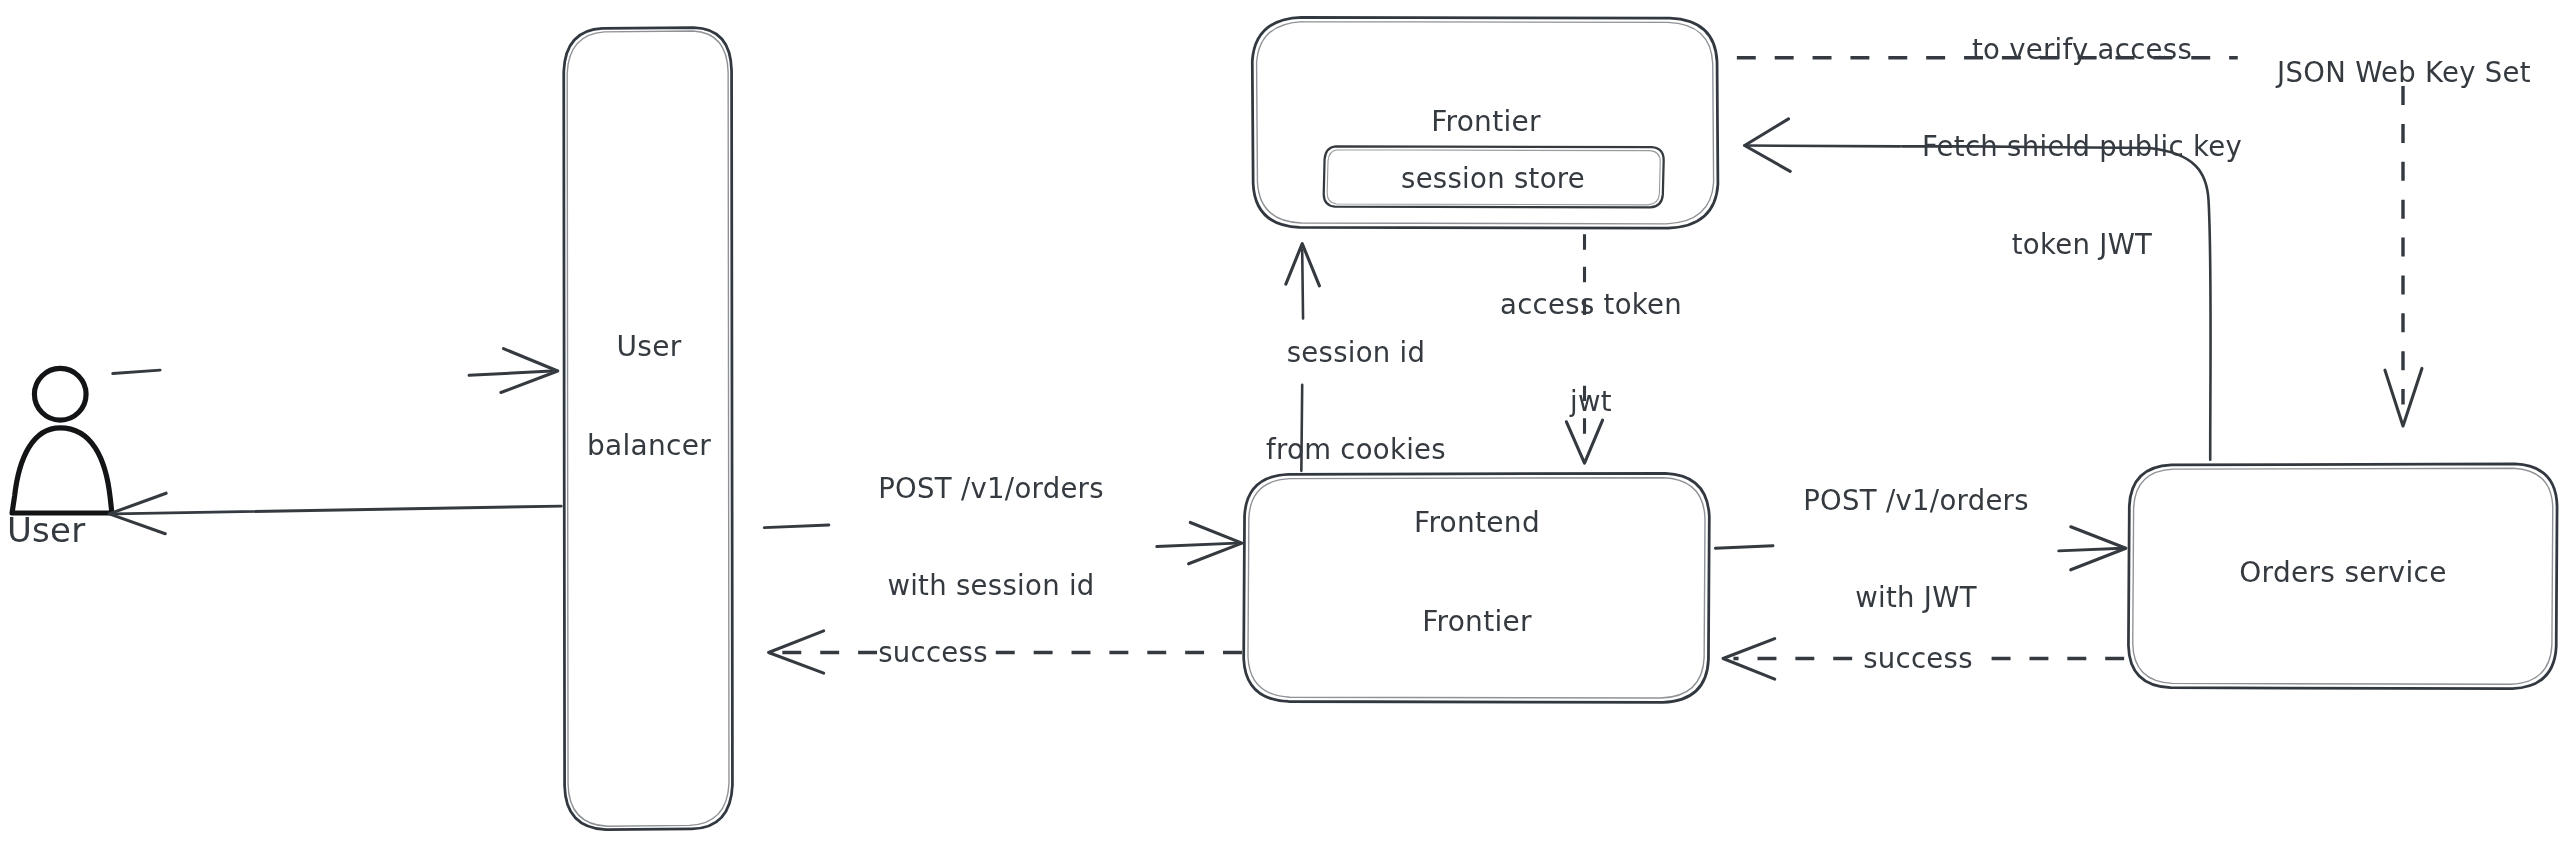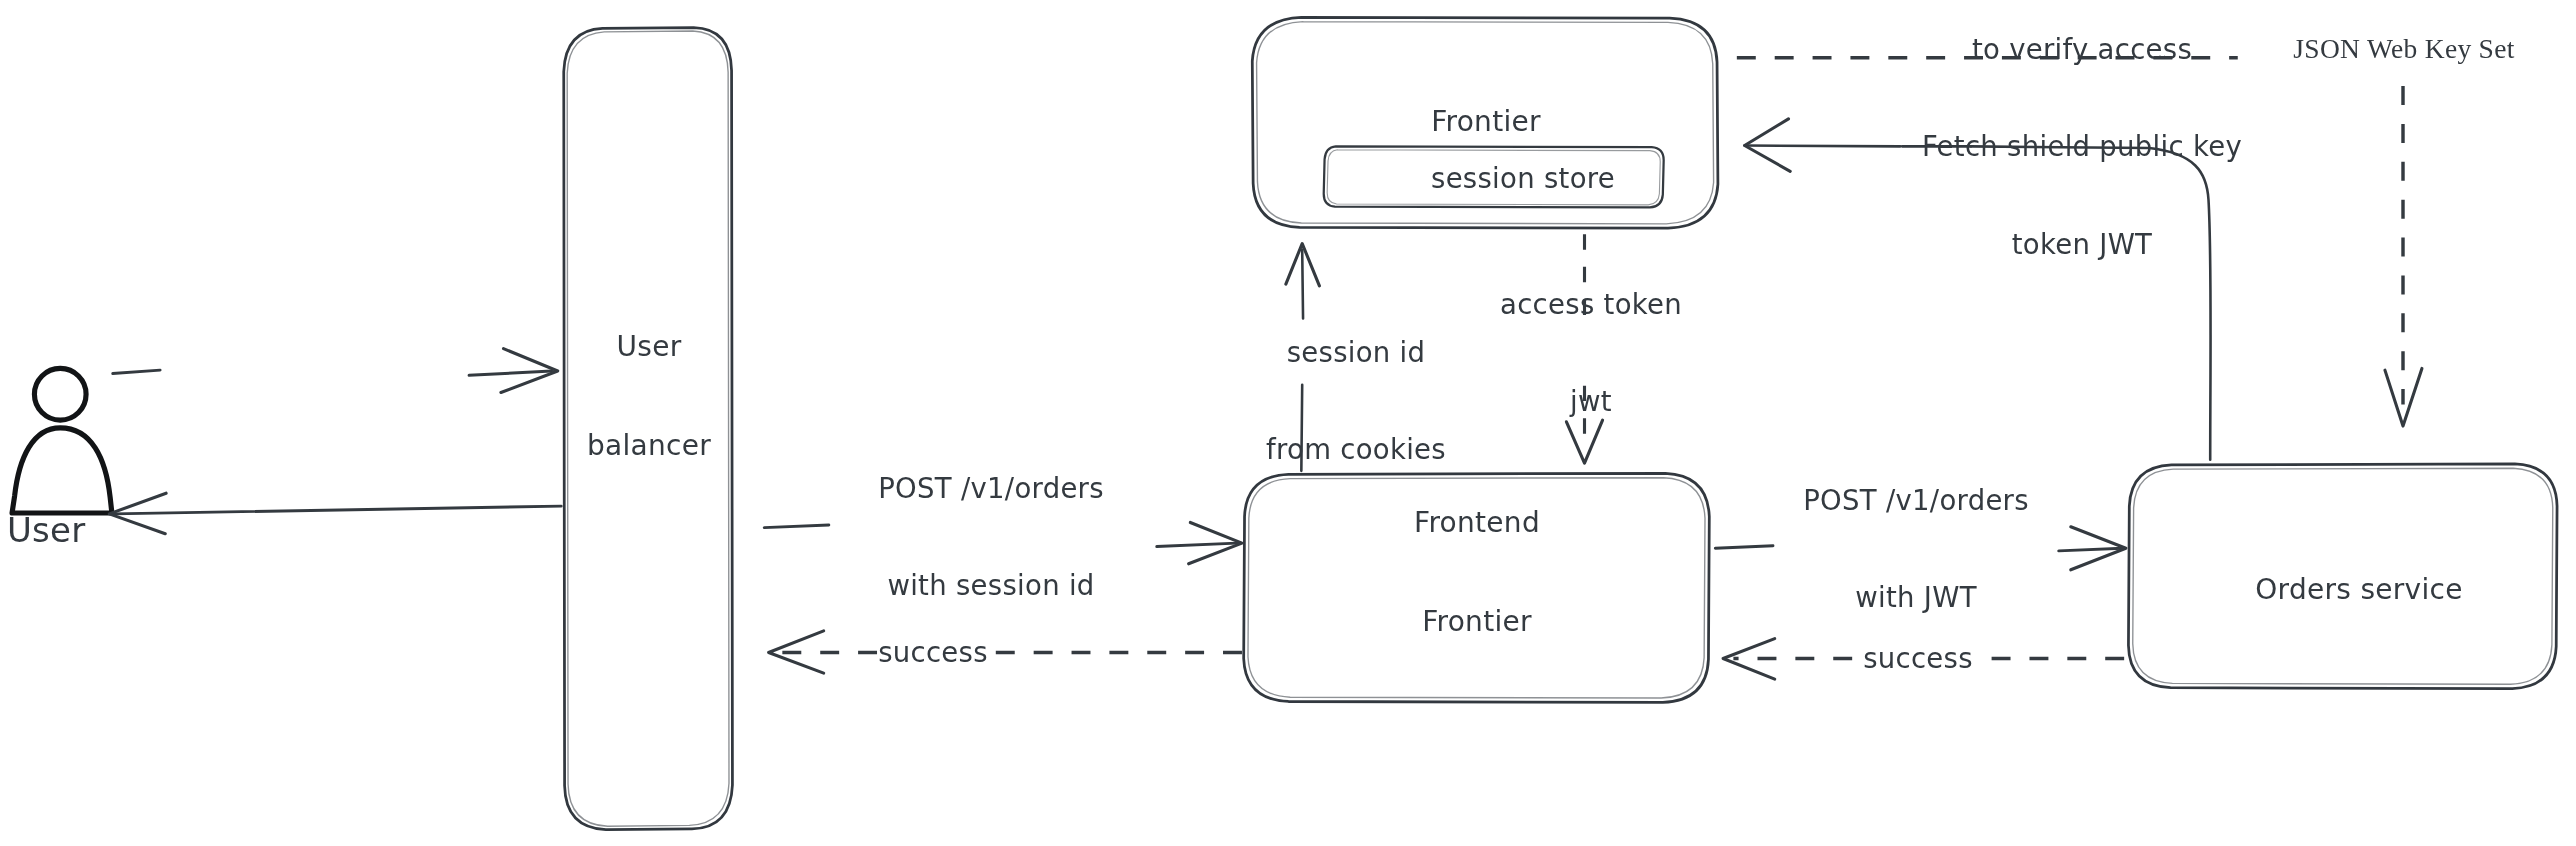--- a/index.html
+++ b/index.html
@@ -230,28 +230,28 @@
 
   </svg>
 
   <div class="lbl node-title ctr" style="left:649px; top:396px;">
     <div>User</div>
     <div>balancer</div>
   </div>
 
   <div class="lbl node-title ctr" style="left:1486px; top:122px;">Frontier</div>
 
-  <div class="lbl inner-title ctr" style="left:1493px; top:178px;margin-left:30px;">session store</div>
+  <div class="lbl inner-title ctr" style="left:1493px; top:178px;">session store</div>
 
   <div class="lbl node-title ctr" style="left:1477px; top:572px;">
     <div>Frontend</div>
     <div>Frontier</div>
   </div>
 
-  <div class="lbl node-title ctr" style="left:2343px; top:590px;margin-left:16px;">Orders service</div>
+  <div class="lbl node-title ctr" style="left:2343px; top:573px;">Orders service</div>
 
   <div class="lbl actor-text" style="left:6.9px; top:510px;">User</div>
 
 
   <div class="lbl edge-text ctr" style="left:991px; top:537px;">
     <div>POST /v1/orders</div>
     <div>with session id</div>
   </div>
 
   <div class="lbl edge-text ctr" style="left:933px; top:652px;">success</div>
@@ -272,16 +272,16 @@
   </div>
 
   <div class="lbl edge-text ctr" style="left:1918px; top:658px;">success</div>
 
   <div class="lbl edge-text ctr" style="left:2082px; top:146px;">
     <div>to verify access</div>
     <div>Fetch shield public key</div>
     <div>token JWT</div>
   </div>
 
-  <div class="lbl edge-text ctr" style="left:2404px; top:49px;font-family:Liberation Serif, serif;">JSON Web Key Set</div>
+  <div class="lbl edge-text ctr" style="left:2404px; top:72px;">JSON Web Key Set</div>
 
 </div>
 
 
 </body></html>

